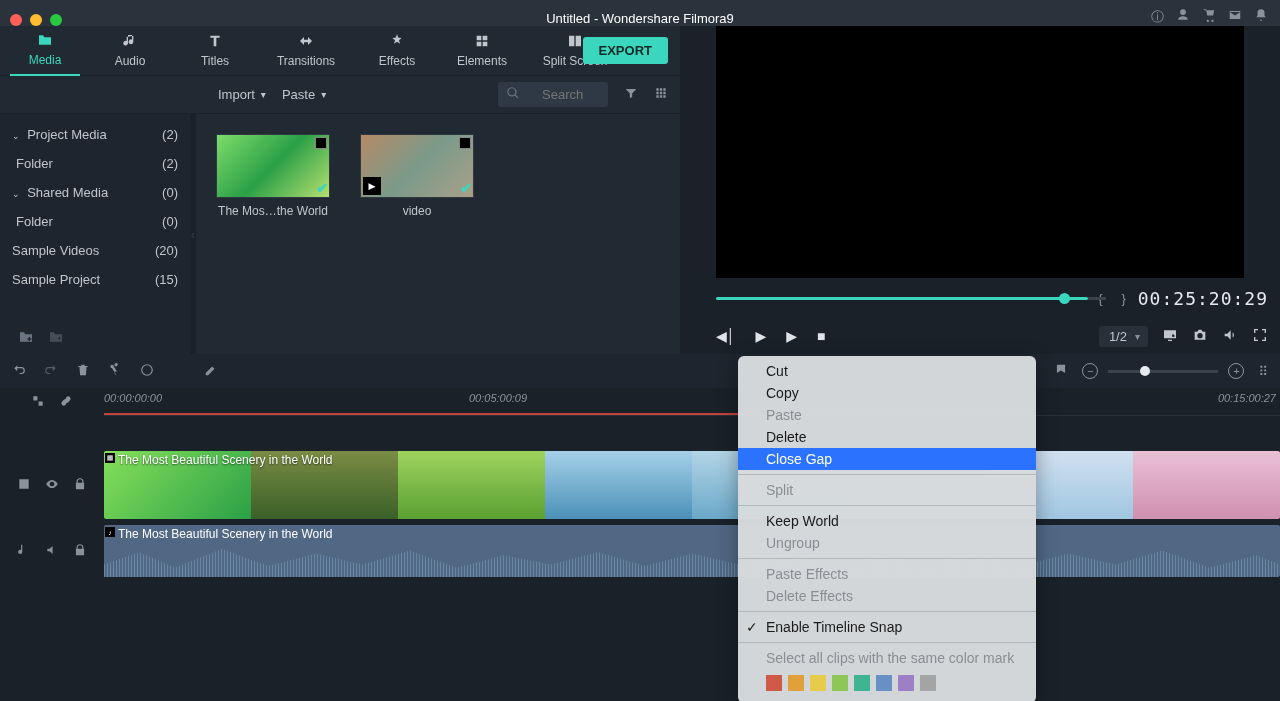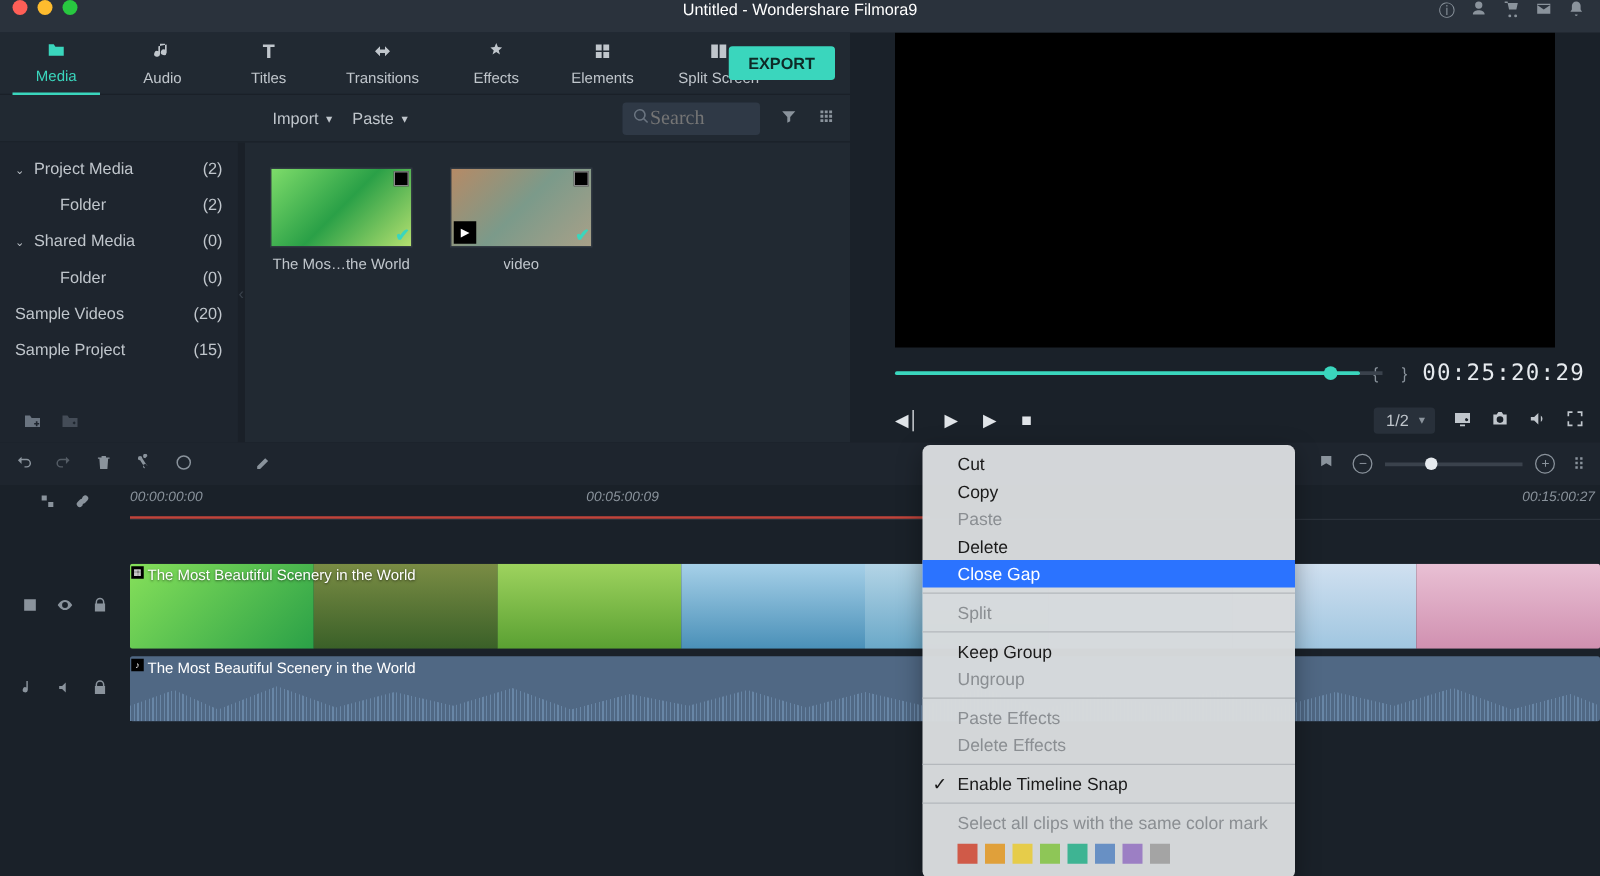--- a/index.html
+++ b/index.html
@@ -9,21 +9,21 @@
   color: #d0d4d8;
   width: 1280px;
   height: 701px;
   overflow: hidden;
   font-size: 13px;
 }
 .titlebar {
   height: 26px;
   background: #2a323c;
   display: flex;
-  align-items: flex-start;
+  align-items: flex-end;
   position: relative;
 }
 .traffic-lights { display: flex; gap: 8px; margin-left: 10px; }
 .light { width: 12px; height: 12px; border-radius: 50%; }
 .light.r { background: #ff5f57; }
 .light.y { background: #febc2e; }
 .light.g { background: #28c840; }
 .title-center { position: absolute; left: 0; right: 0; text-align: center; color: #fff; font-size: 13px; }
 .title-icons { position: absolute; right: 0; display: flex; gap: 12px; padding-right: 12px; color: #8a939c; }
 .title-icons span { cursor: pointer; }
@@ -79,31 +79,31 @@
 .chev { font-size: 10px; }
 .spacer { flex: 1; }
 .search-box {
   display: flex; align-items: center;
   background: #2f3946; border-radius: 3px;
   padding: 4px 8px; width: 110px;
   color: #6a7480;
 }
 .search-box input {
   background: transparent; border: none; color: #c0c6cc;
-  outline: none; width: 80px; font-size: 16px; margin-left: 0; font-family: Liberation Serif, serif;
+  outline: none; width: 80px; font-size: 13px; margin-left: 22px;
 }
 .tb-icon { color: #8a939c; cursor: pointer; font-size: 14px; }
 .content-row { flex: 1; display: flex; }
 .sidebar { width: 190px; background: #1e252e; padding: 6px 0; position: relative; }
 .sb-item {
   display: flex; justify-content: space-between;
   padding: 7px 12px; color: #c0c6cc; cursor: pointer;
   font-size: 13px;
 }
-.sb-item.child { padding-left: 48px; }
+.sb-item.child { padding-left: 16px; }
 .sb-item .arrow { margin-right: 4px; font-size: 9px; display: inline-block; transform: rotate(0deg);}
 .sb-bottom { position: absolute; bottom: 6px; left: 0; right: 0; display: flex; gap: 14px; padding-left: 18px; color: #6a7480;}
 .handle { width: 6px; background: #1a2028; display:flex; align-items:center; justify-content:center; color:#3a424c;}
 .media-grid { flex: 1; padding: 20px; display: flex; gap: 30px; align-items: flex-start; }
 .media-item { display: flex; flex-direction: column; align-items: center; gap: 6px; }
 .thumb {
   width: 114px; height: 64px; position: relative;
   background: #2f3946; border: 1px solid #303842;
 }
 .thumb .film-ico { position: absolute; top: 2px; right: 2px; width:12px; height:12px; background:#000; border:1px solid #888;}
@@ -519,21 +519,21 @@
 
 <div class="ctx-menu">
   <div class="ctx-item">Cut</div>
   <div class="ctx-item">Copy</div>
   <div class="ctx-item dis">Paste</div>
   <div class="ctx-item">Delete</div>
   <div class="ctx-item hl">Close Gap</div>
   <div class="ctx-sep"></div>
   <div class="ctx-item dis">Split</div>
   <div class="ctx-sep"></div>
-  <div class="ctx-item">Keep Group</div>
+  <div class="ctx-item">Keep World</div>
   <div class="ctx-item dis">Ungroup</div>
   <div class="ctx-sep"></div>
   <div class="ctx-item dis">Paste Effects</div>
   <div class="ctx-item dis">Delete Effects</div>
   <div class="ctx-sep"></div>
   <div class="ctx-item"><span class="chk">✓</span><span>Enable Timeline Snap</span></div>
   <div class="ctx-sep"></div>
   <div class="ctx-item dis">Select all clips with the same color mark</div>
   <div class="color-row">
     <div class="color-sw c1"></div>

